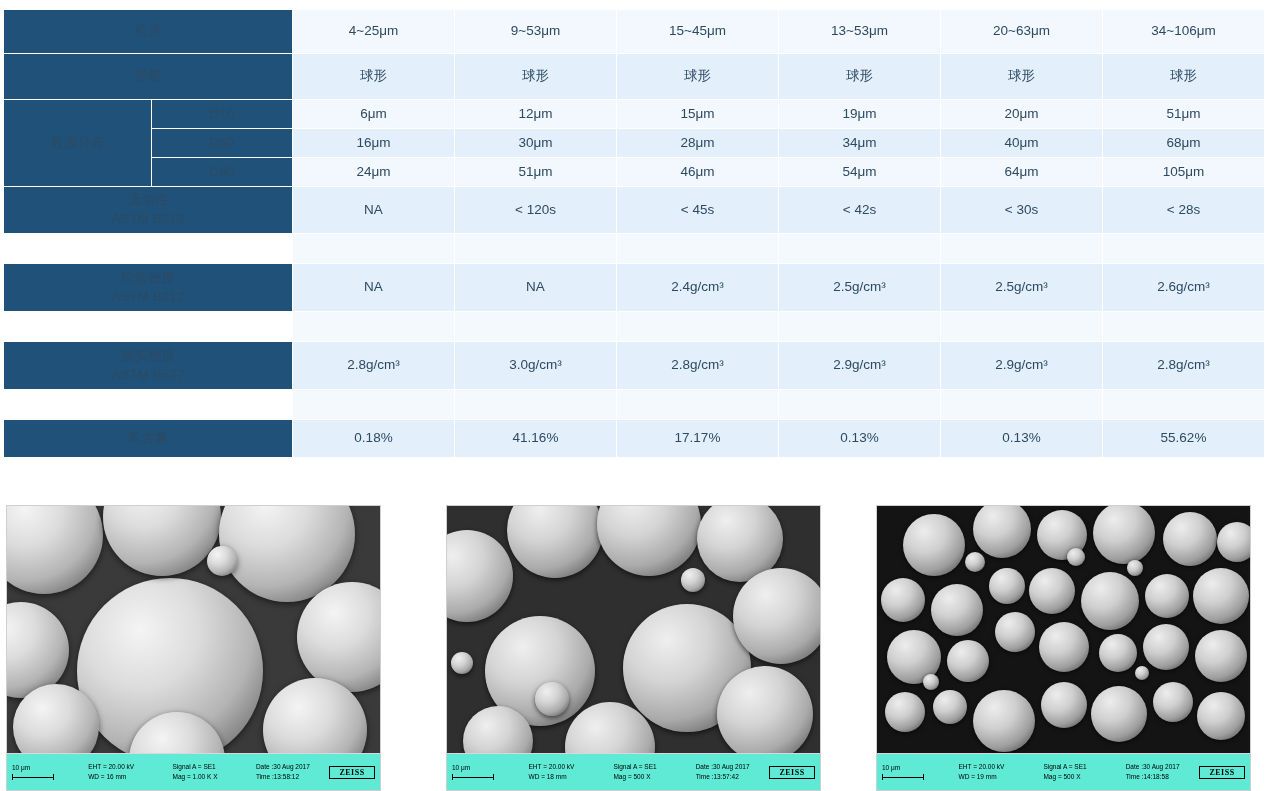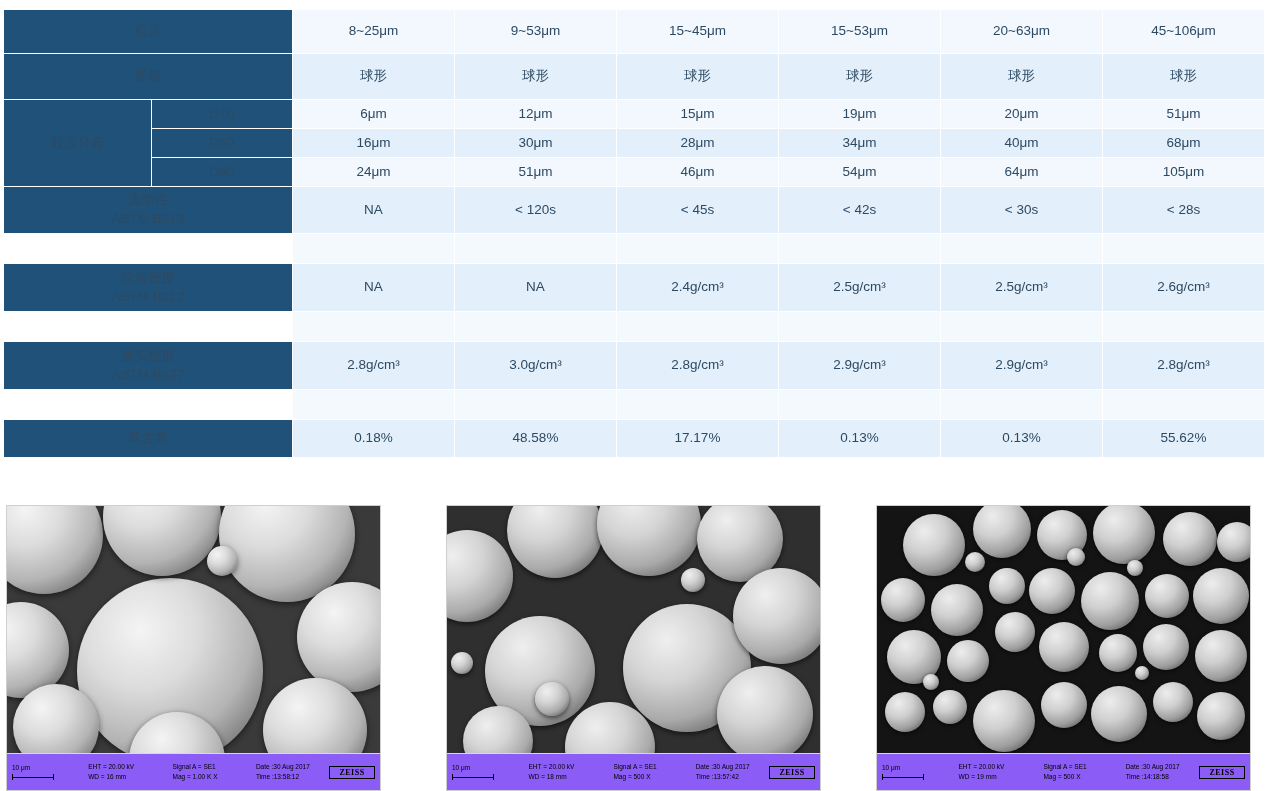--- a/index.html
+++ b/index.html
@@ -123,21 +123,21 @@
     box-shadow: 0 1px 4px rgba(0,0,0,0.7);
   }
 
   
   .sem-bar {
     position: absolute;
     left: 0;
     bottom: 0;
     width: 100%;
     height: 36px;
-    background: #8b5cf6;
+    background: #5eead4;
     border-top: 1px solid #d8d8d8;
     display: flex;
     align-items: center;
     font-size: 6.5px;
     color: #000;
     font-family: "Liberation Sans", sans-serif;
   }
   .scalebar-box {
     width: 62px;
     padding-left: 5px;
@@ -198,26 +198,26 @@
       <col style="width:162px">
       <col style="width:162px">
       <col style="width:162px">
       <col style="width:162px">
       <col style="width:162px">
     </colgroup>
     <tbody>
 
       <tr class="r-head">
         <td class="hdr" colspan="2">粒度</td>
-        <td class="val-light">8~25μm</td>
+        <td class="val-light">4~25μm</td>
         <td class="val-light">9~53μm</td>
         <td class="val-light">15~45μm</td>
-        <td class="val-light">15~53μm</td>
+        <td class="val-light">13~53μm</td>
         <td class="val-light">20~63μm</td>
-        <td class="val-light">45~106μm</td>
+        <td class="val-light">34~106μm</td>
       </tr>
 
       <tr class="r-shape">
         <td class="hdr" colspan="2">形貌</td>
         <td class="val-dark">球形</td>
         <td class="val-dark">球形</td>
         <td class="val-dark">球形</td>
         <td class="val-dark">球形</td>
         <td class="val-dark">球形</td>
         <td class="val-dark">球形</td>
@@ -317,21 +317,21 @@
         <td class="spacer-strip"></td>
         <td class="spacer-strip"></td>
         <td class="spacer-strip"></td>
         <td class="spacer-strip"></td>
         <td class="spacer-strip"></td>
       </tr>
 
       <tr class="r-ox">
         <td class="hdr" colspan="2">氧含量</td>
         <td class="val-dark">0.18%</td>
-        <td class="val-dark">48.58%</td>
+        <td class="val-dark">41.16%</td>
         <td class="val-dark">17.17%</td>
         <td class="val-dark">0.13%</td>
         <td class="val-dark">0.13%</td>
         <td class="val-dark">55.62%</td>
       </tr>
     </tbody>
   </table>
 
   <div class="images">
 

